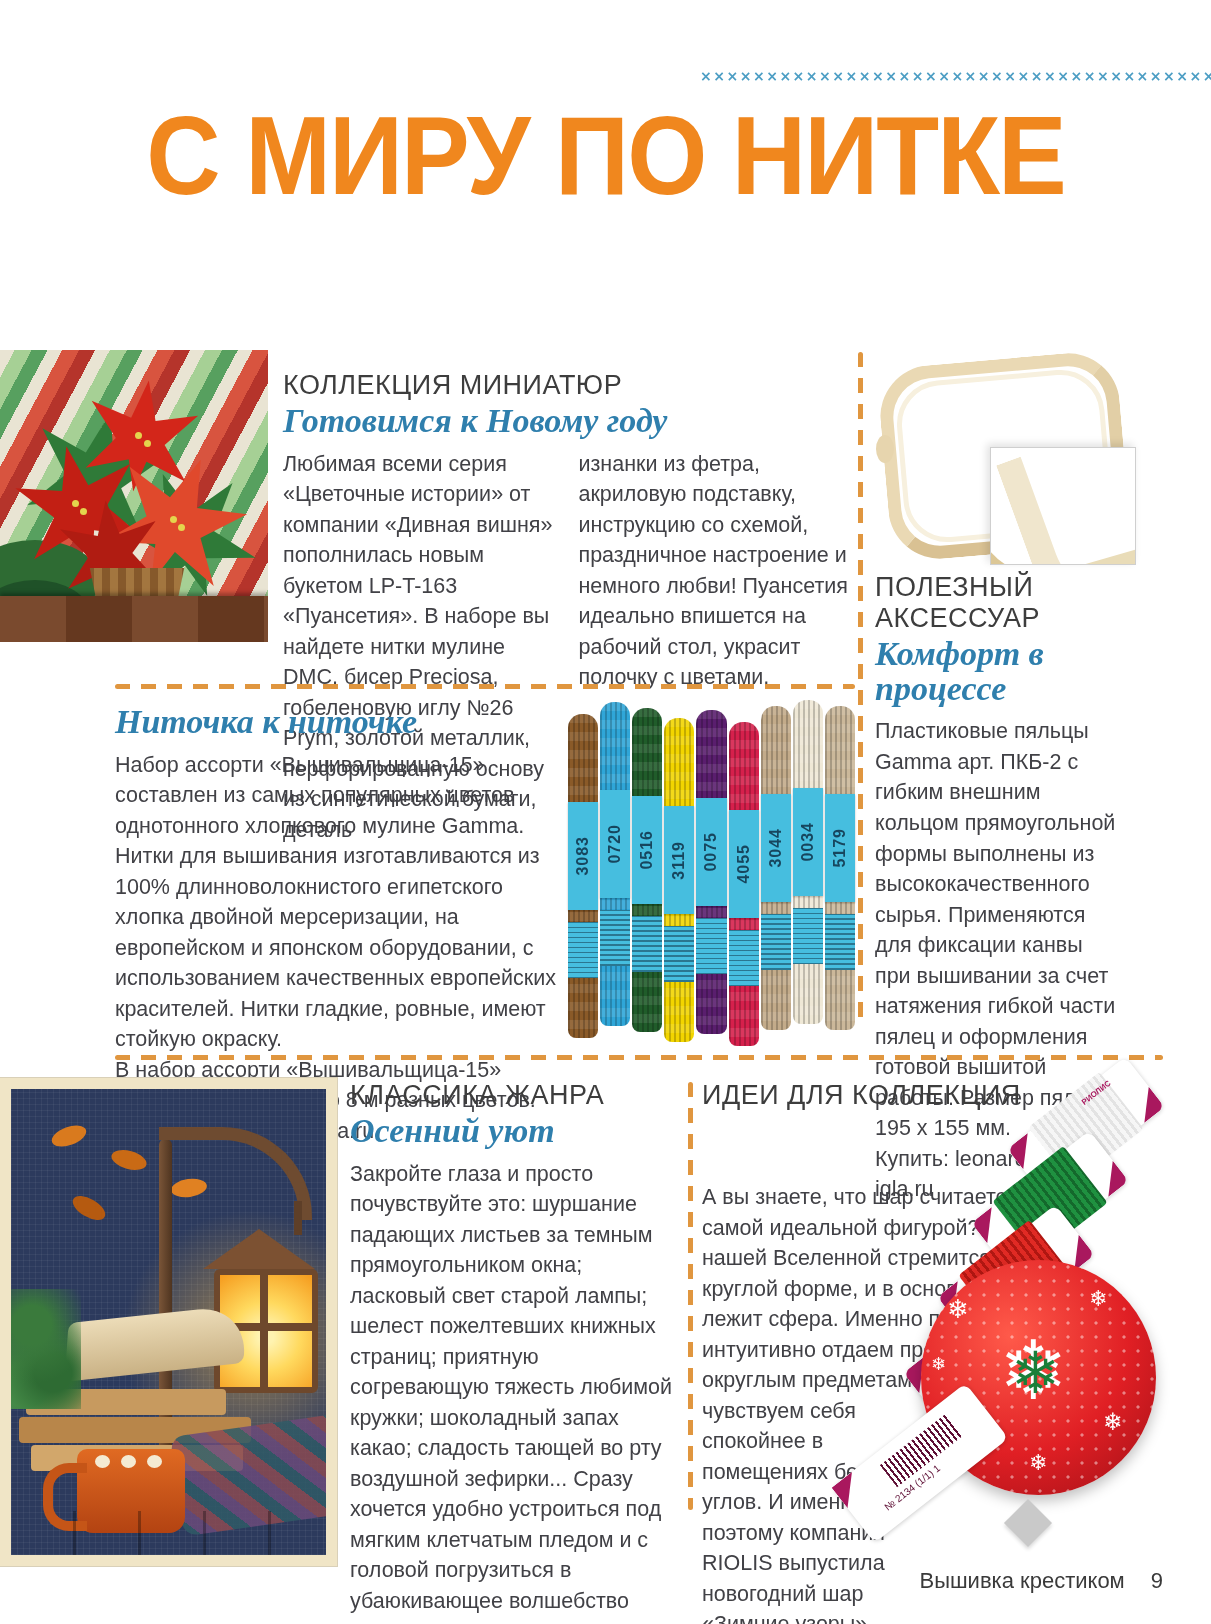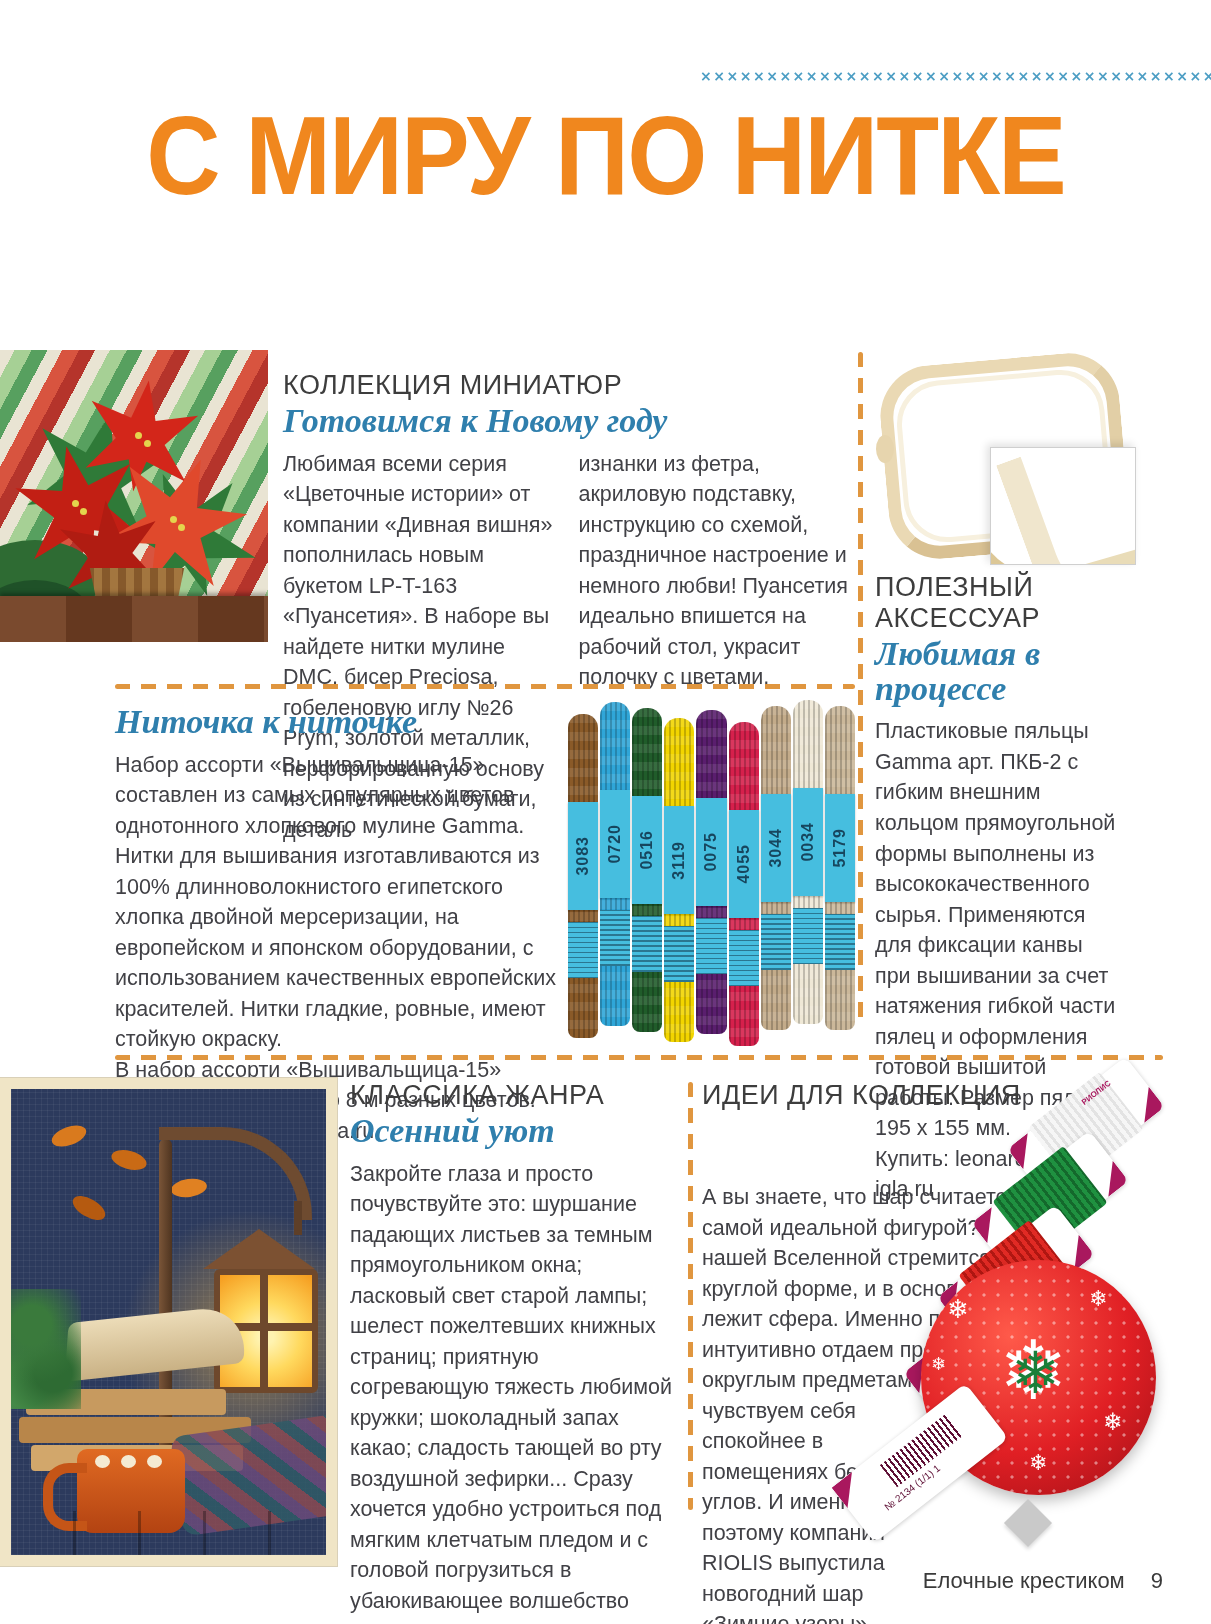--- a/index.html
+++ b/index.html
@@ -202,21 +202,21 @@
       </div>
     <div class="nub"></div>
     <div class="inset">
       <div class="band1"></div>
       <div class="band2"></div>
     </div>
   </div>
 
   <div class="abs sec-useful">
     <div class="sec-kicker">ПОЛЕЗНЫЙ АКСЕССУАР</div>
-    <div class="sec-title">Любимая в процессе</div>
+    <div class="sec-title">Комфорт в процессе</div>
     <div class="body">Пластиковые пяльцы Gamma арт. ПКБ-2 с гибким внешним кольцом прямоугольной формы выполнены из высококачественного сырья. Применяются для фиксации канвы при вышивании за счет натяжения гибкой части пялец и оформления готовой вышитой работы. Размер пялец 195 х 155 мм.
 Купить: leonardo.ru, igla.ru</div>
   </div>
 
   <div class="abs hdash" style="left:115px;top:684px;width:740px;"></div>
 
   <div class="abs sec-casket">
     <div class="sec-title">Ниточка к ниточке</div>
     <div class="body">Набор ассорти «Вышивальщица-15» составлен из самых популярных цветов однотонного хлопкового мулине Gamma. Нитки для вышивания изготавливаются из 100% длинноволокнистого египетского хлопка двойной мерсеризации, на европейском и японском оборудовании, с использованием качественных европейских красителей. Нитки гладкие, ровные, имеют стойкую окраску.
 В набор ассорти «Вышивальщица-15» входит 15 моточков по 8 м разных цветов.
@@ -347,16 +347,16 @@
       <span class="flake" style="left:10px;top:95px;font-size:18px;">❄</span>
     </div>
     <div class="tagcard">
       <div class="barcode"></div>
       <div class="tagnum">№ 2134 (1/1) 1</div>
     </div>
     <div class="graydiamond"></div>
   </div>
 
   <div class="abs footer">
-    <span>Елочные крестиком</span><span class="pg">9</span>
+    <span>Вышивка крестиком</span><span class="pg">9</span>
   </div>
 
 </div>
 
 </body></html>

